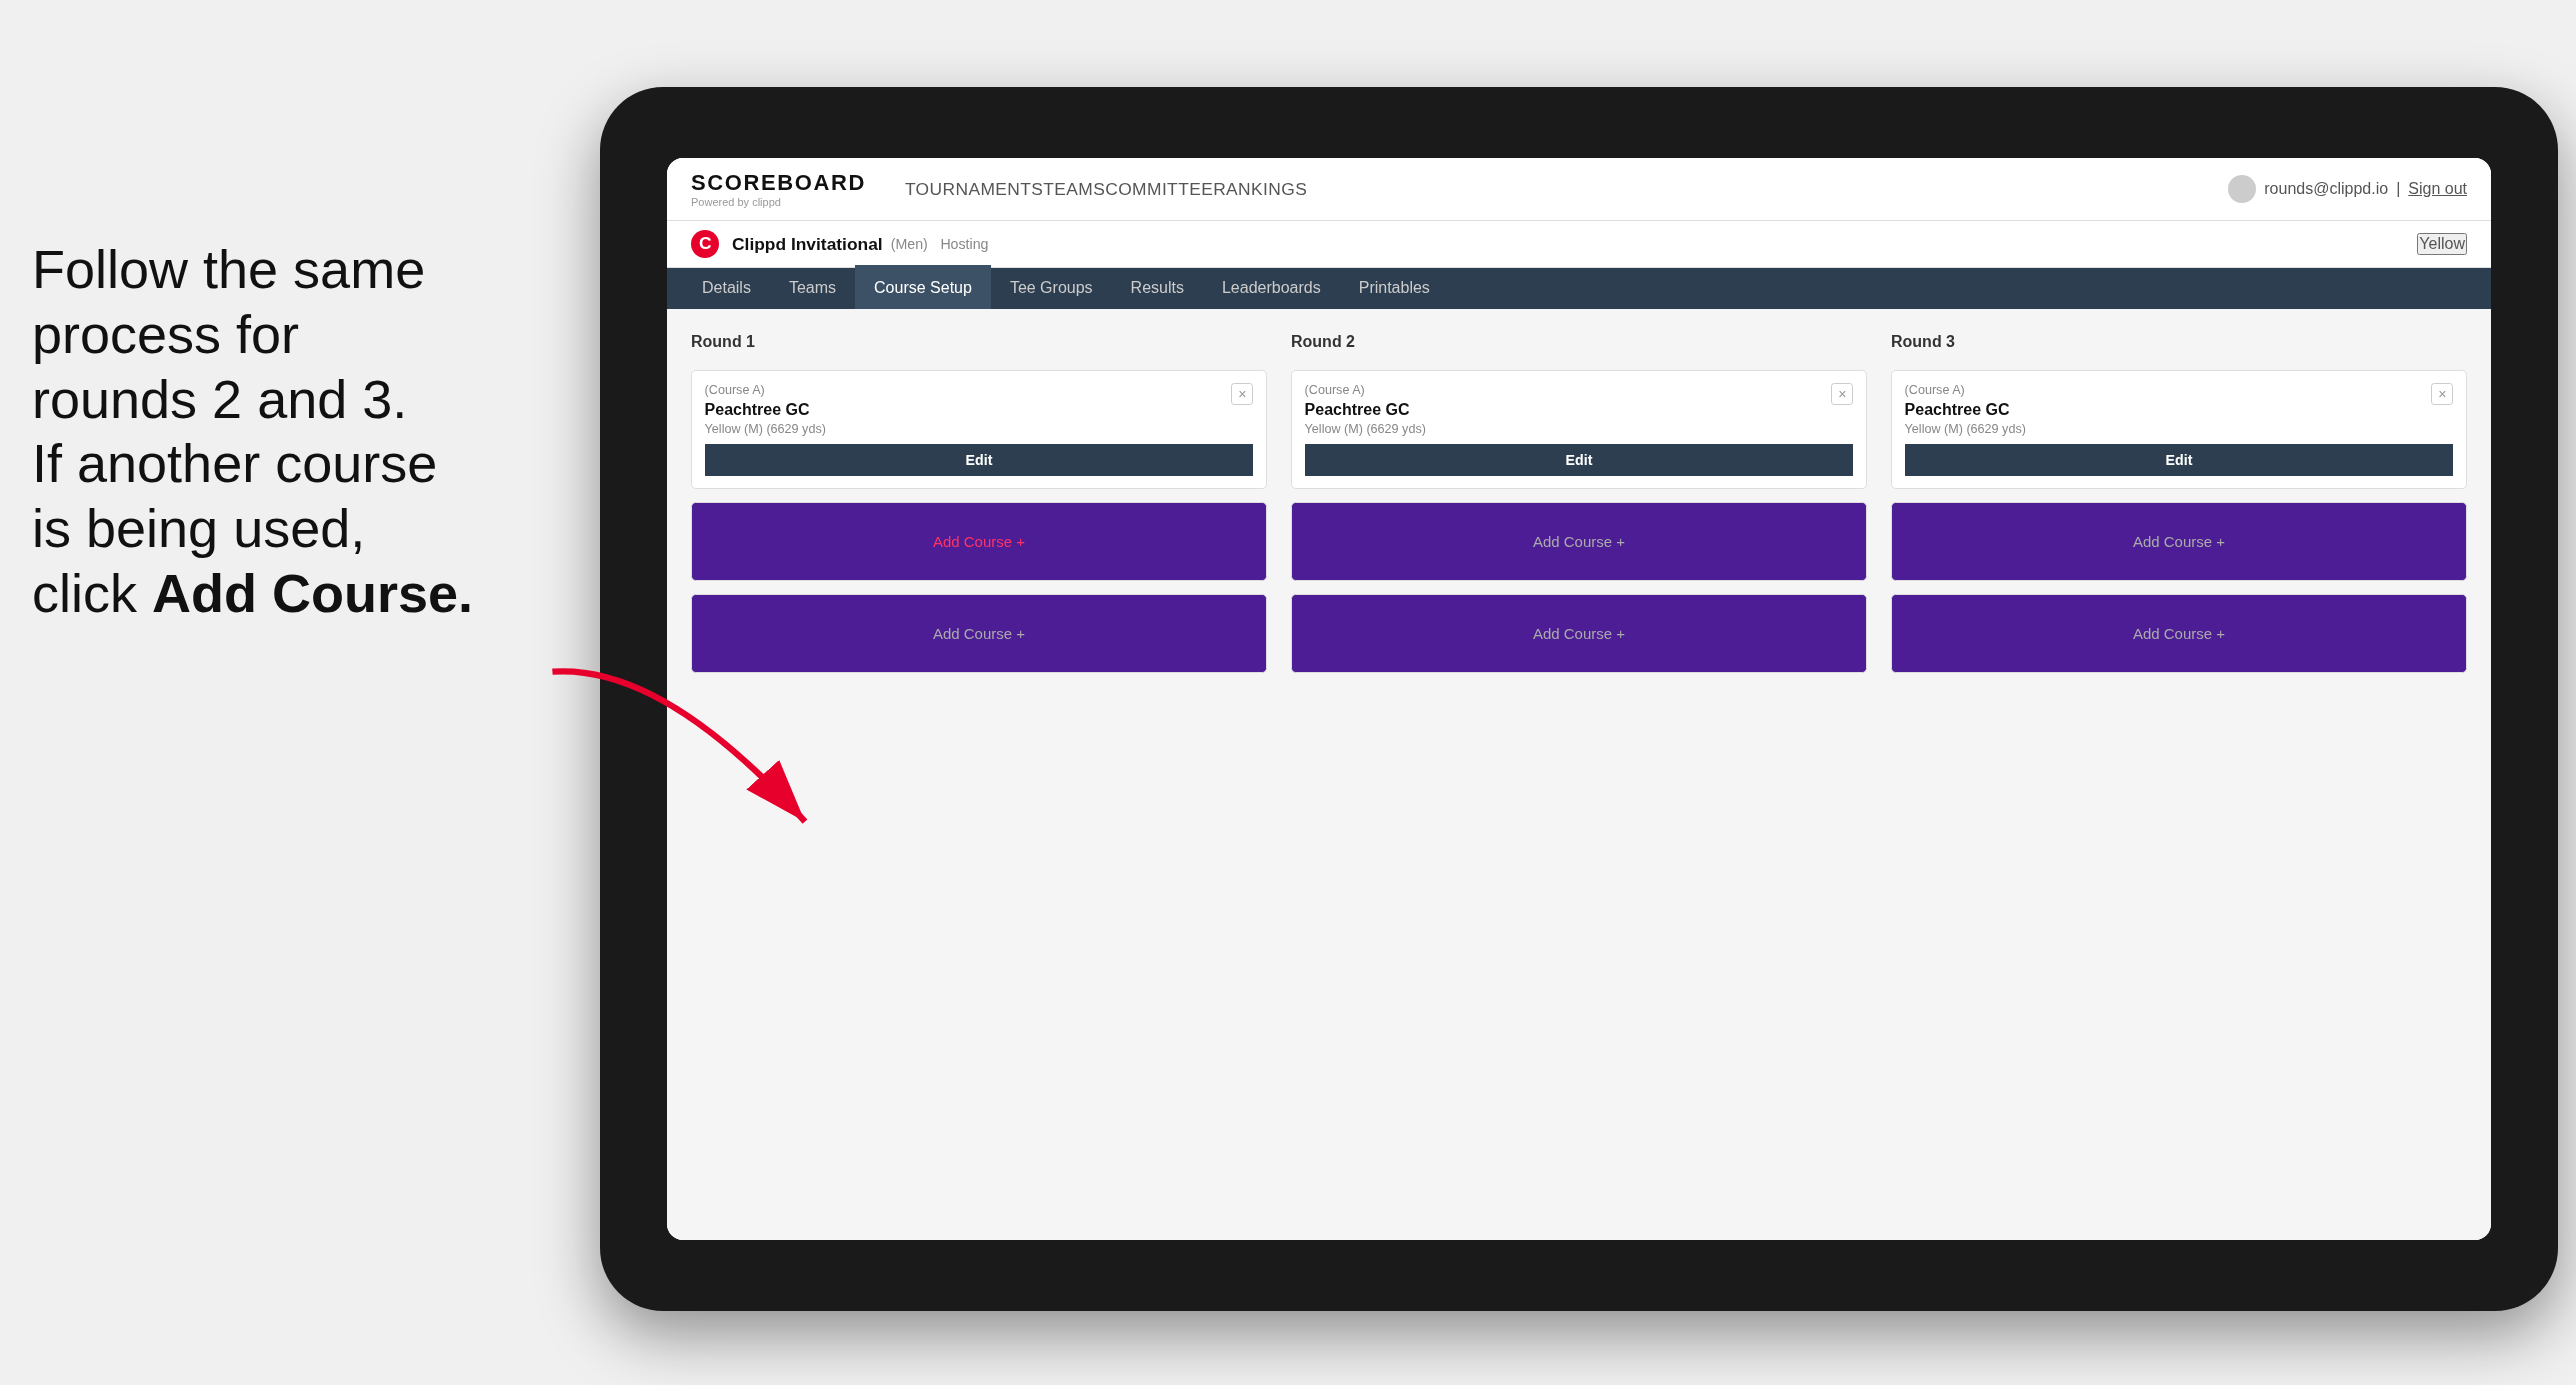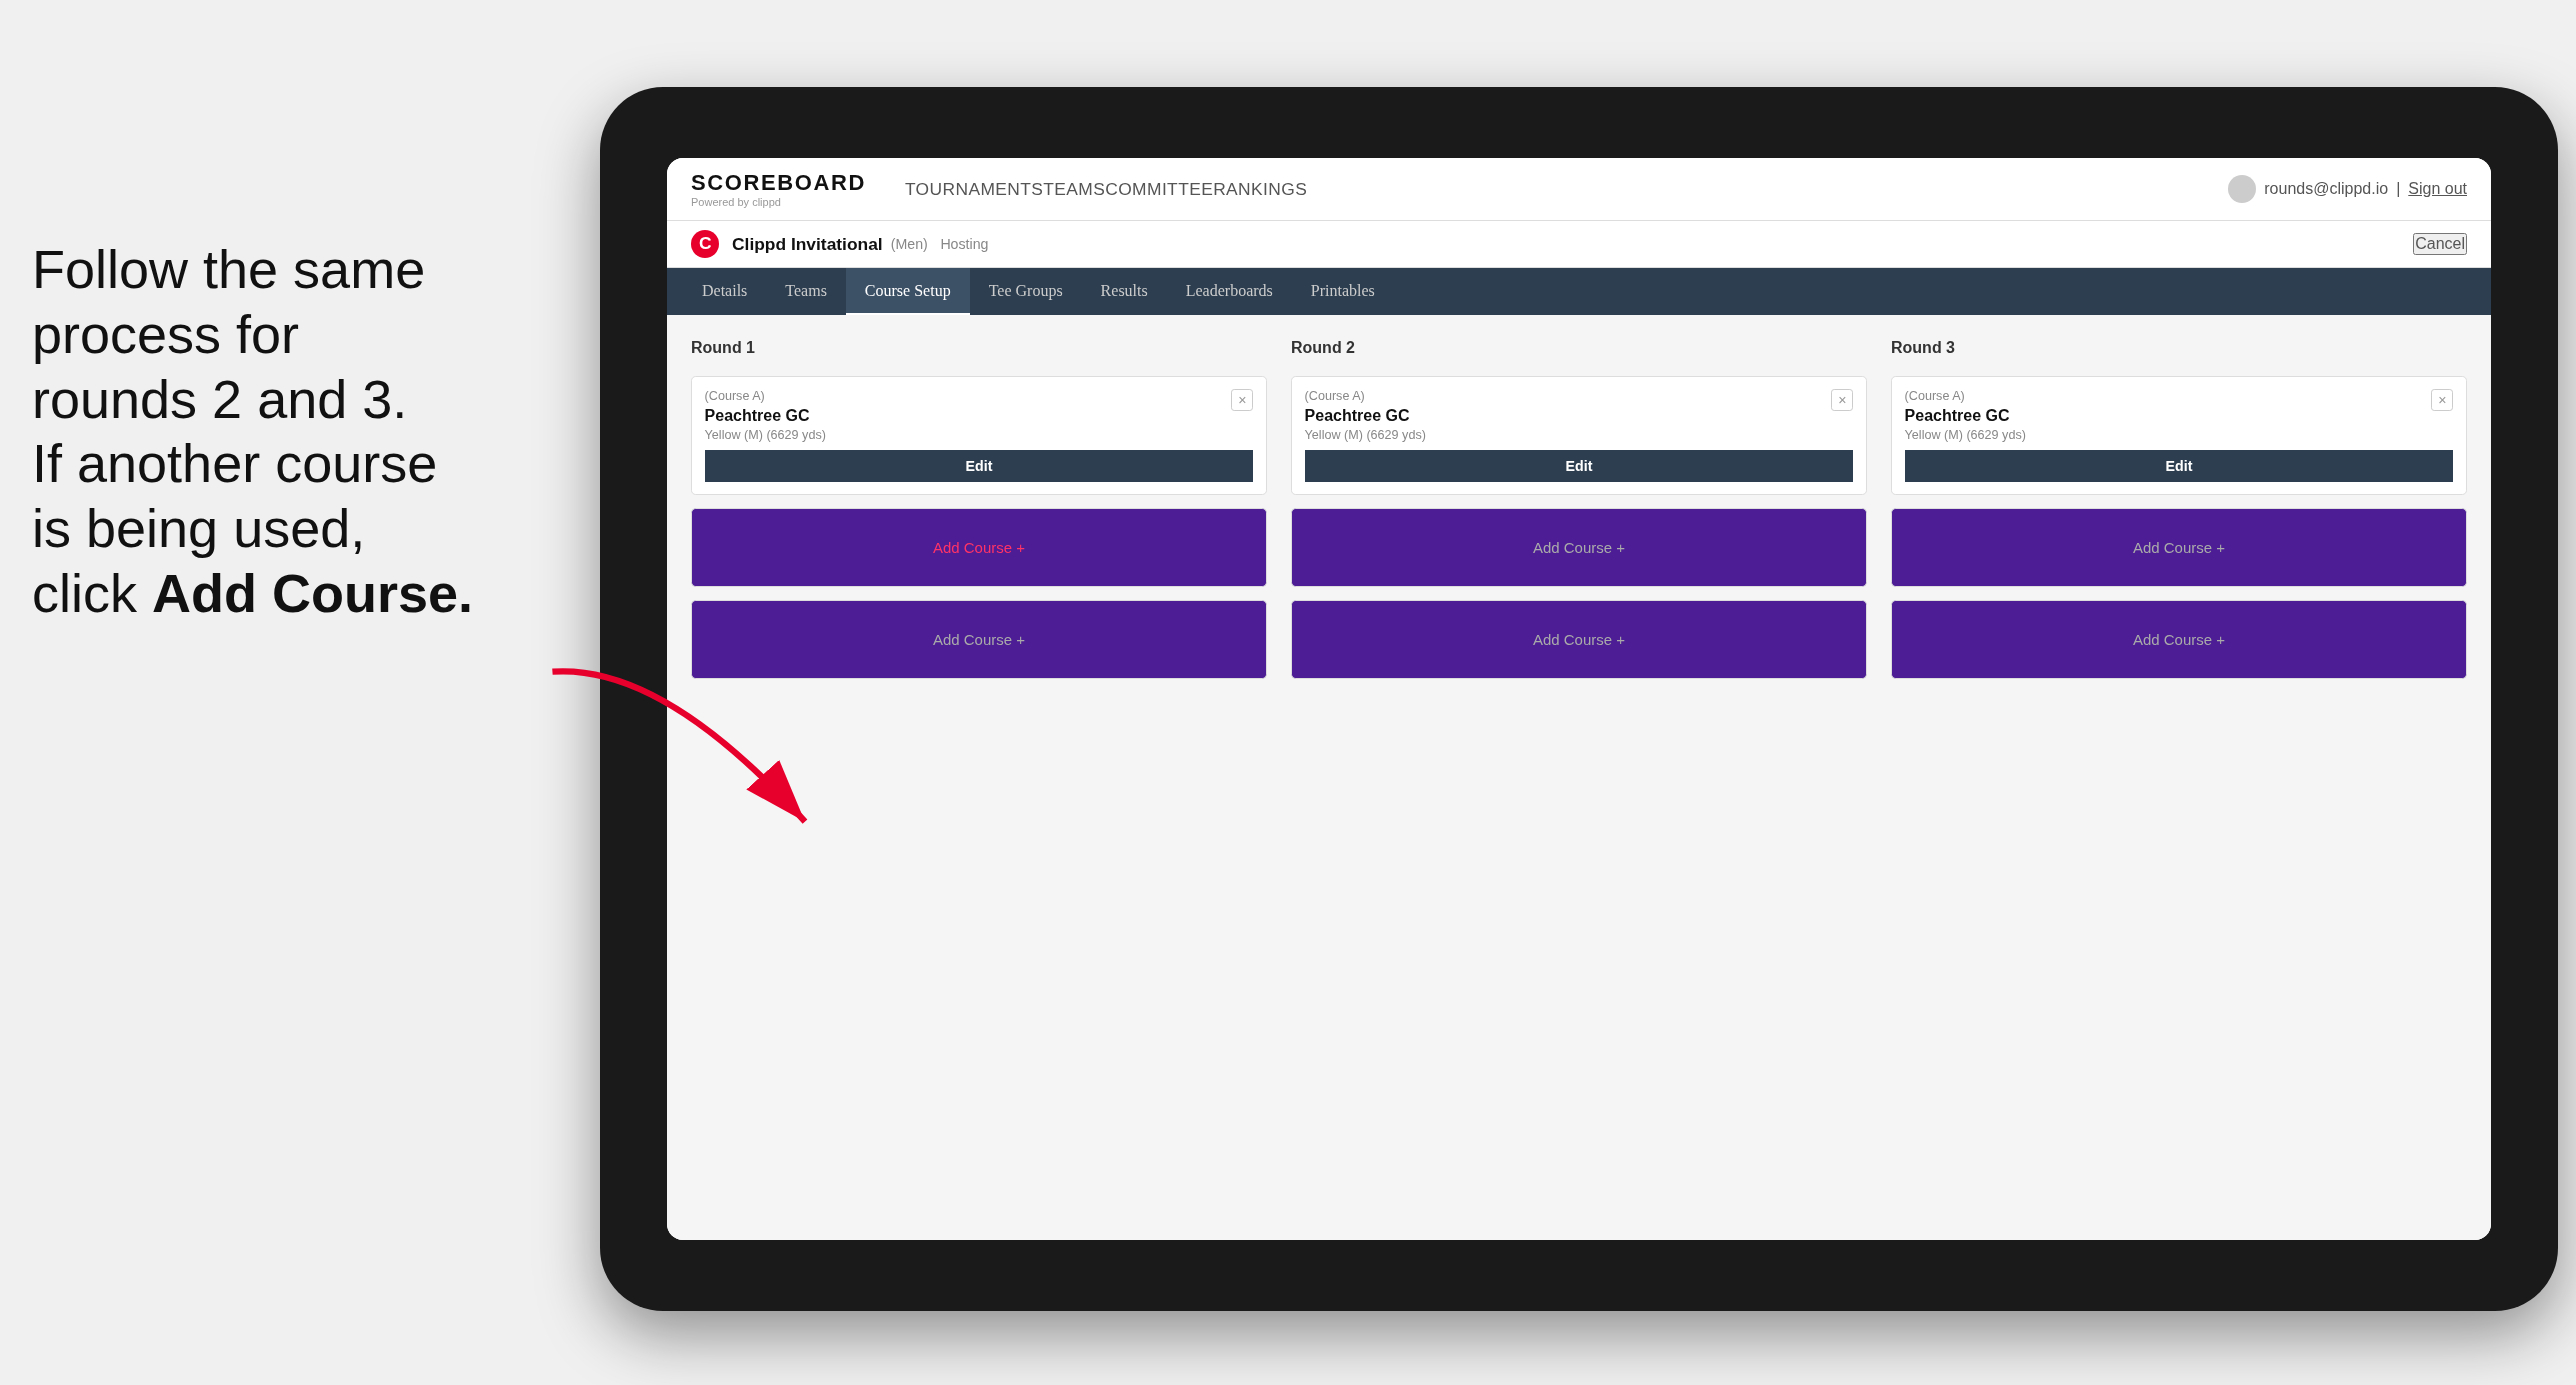--- a/index.html
+++ b/index.html
@@ -164,23 +164,22 @@
       color: #555;
       cursor: pointer;
     }
 
     
     .tab-nav {
       background: #2c3e50;
       display: flex;
       align-items: center;
       padding: 0 16px;
-      height: 47px;
+      height: 41px;
       flex-shrink: 0;
-      font-family: Liberation Serif, serif;
     }
 
     .tab-item {
       padding: 0 19px;
       height: 47px;
       display: flex;
       align-items: center;
       font-size: 16px;
       color: #ccc;
       cursor: pointer;
@@ -360,21 +359,21 @@
         </div>
       </div>
 
       <div class="sub-header">
         <div class="c-logo">C</div>
         <span class="tournament-name">Clippd Invitational</span>
         <span class="hosting-badge">
           (<span>Men</span>)
         </span>
         <span class="hosting-badge" style="margin-left:12.6px;">Hosting</span>
-        <button class="cancel-btn">Cancel</button>
+        <button class="cancel-btn">Yellow</button>
       </div>
 
       <div class="tab-nav">
         <div class="tab-item">
           <span>Details</span>
         </div>
         <div class="tab-item">
           <span>Teams</span>
         </div>
         <div class="tab-item active">

